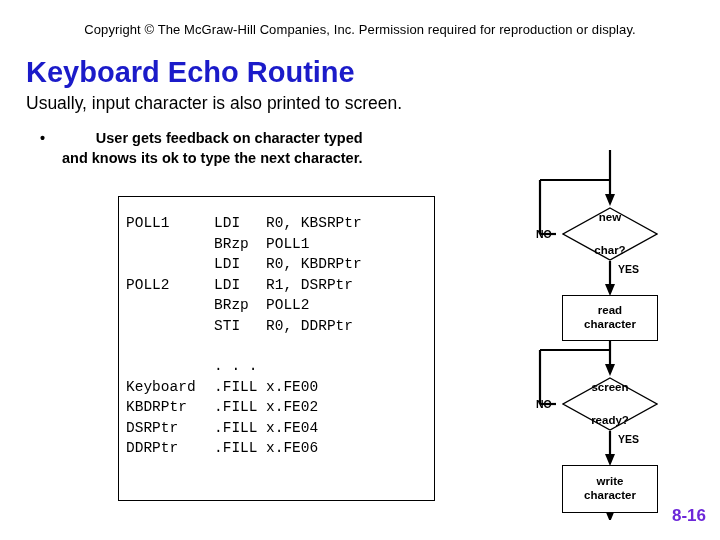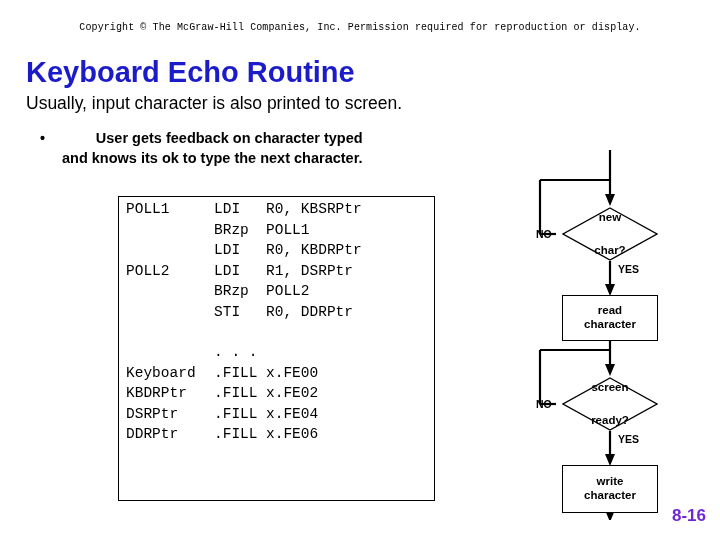--- a/index.html
+++ b/index.html
@@ -18,23 +18,23 @@
     position: relative;
     width: 720px;
     height: 540px;
   }
   .copyright {
     position: absolute;
     top: 22px;
     left: 0;
     width: 720px;
     text-align: center;
-    font-size: 10px;
-    color: #000000;
-    font-family: Liberation Mono, monospace;
+    font-size: 13px;
+    color: #000000;
+    font-family: Liberation Sans, sans-serif;
     letter-spacing: 0.1px;
   }
   .title {
     position: absolute;
     top: 56px;
     left: 26px;
     font-size: 29px;
     font-weight: bold;
     color: #1b1bc9;
     font-family: "Liberation Sans", sans-serif;
@@ -74,21 +74,21 @@
     left: 118px;
     top: 196px;
     width: 317px;
     height: 305px;
     border: 1.5px solid #000000;
     background: #ffffff;
     box-sizing: border-box;
   }
   .codebox table {
     border-collapse: collapse;
-    margin-top: 2px;
+    margin-top: 16px;
     margin-left: 7px;
     font-family: "Liberation Mono", monospace;
     font-size: 14.5px;
     color: #000000;
   }
   .codebox td {
     padding: 0 0 0 0;
     line-height: 20.5px;
     white-space: pre;
     vertical-align: top;

